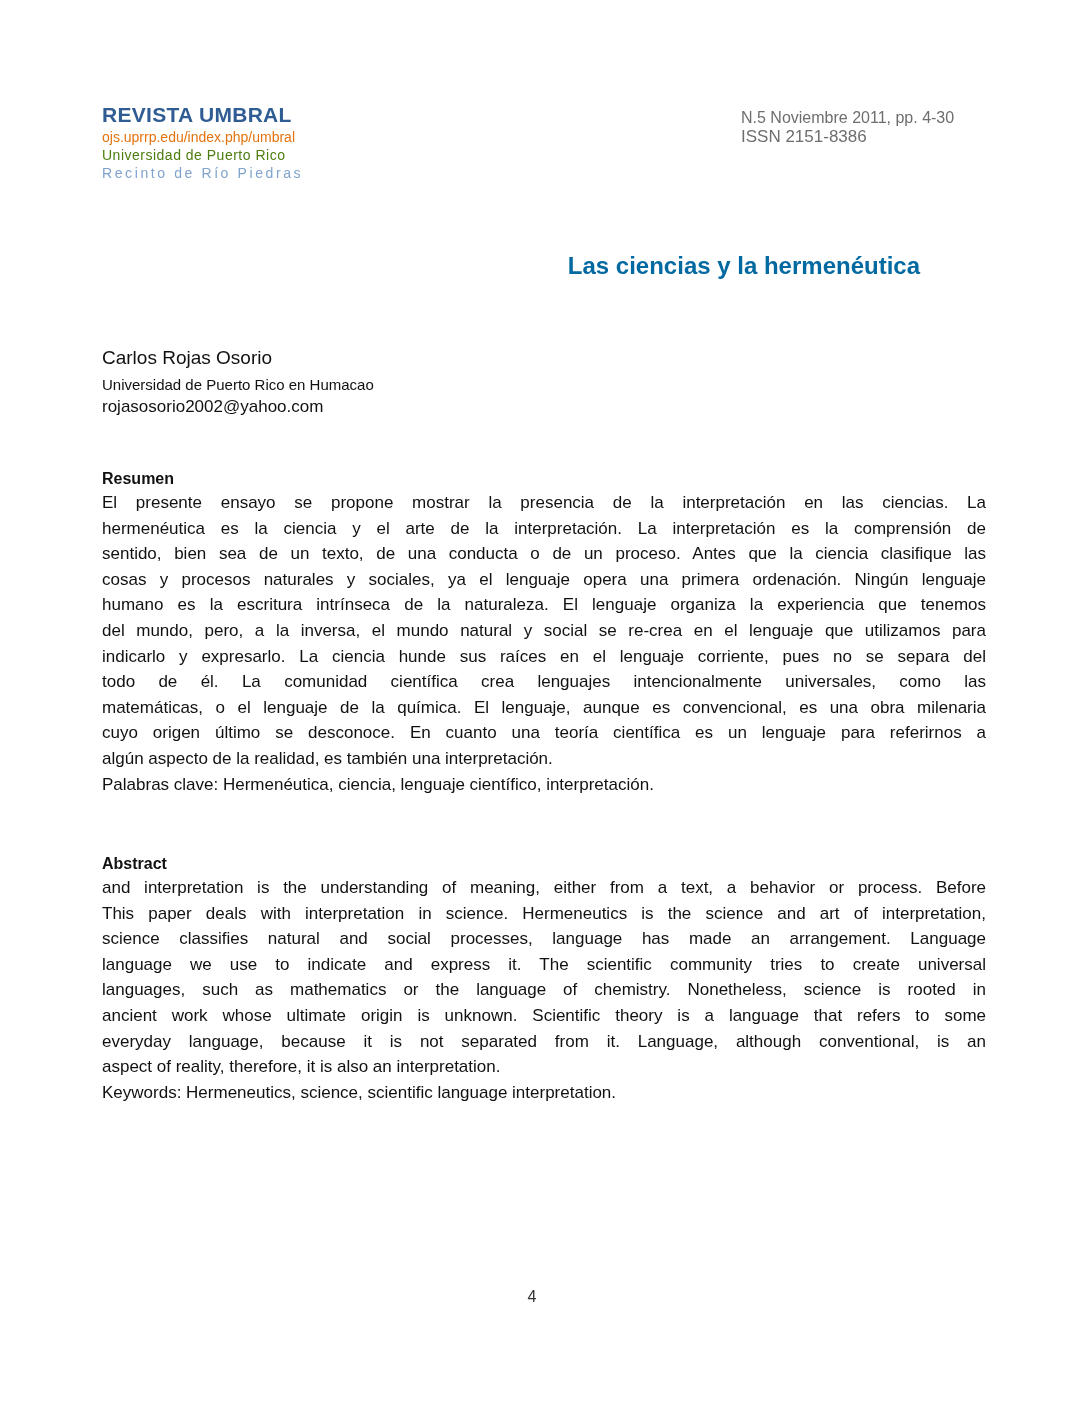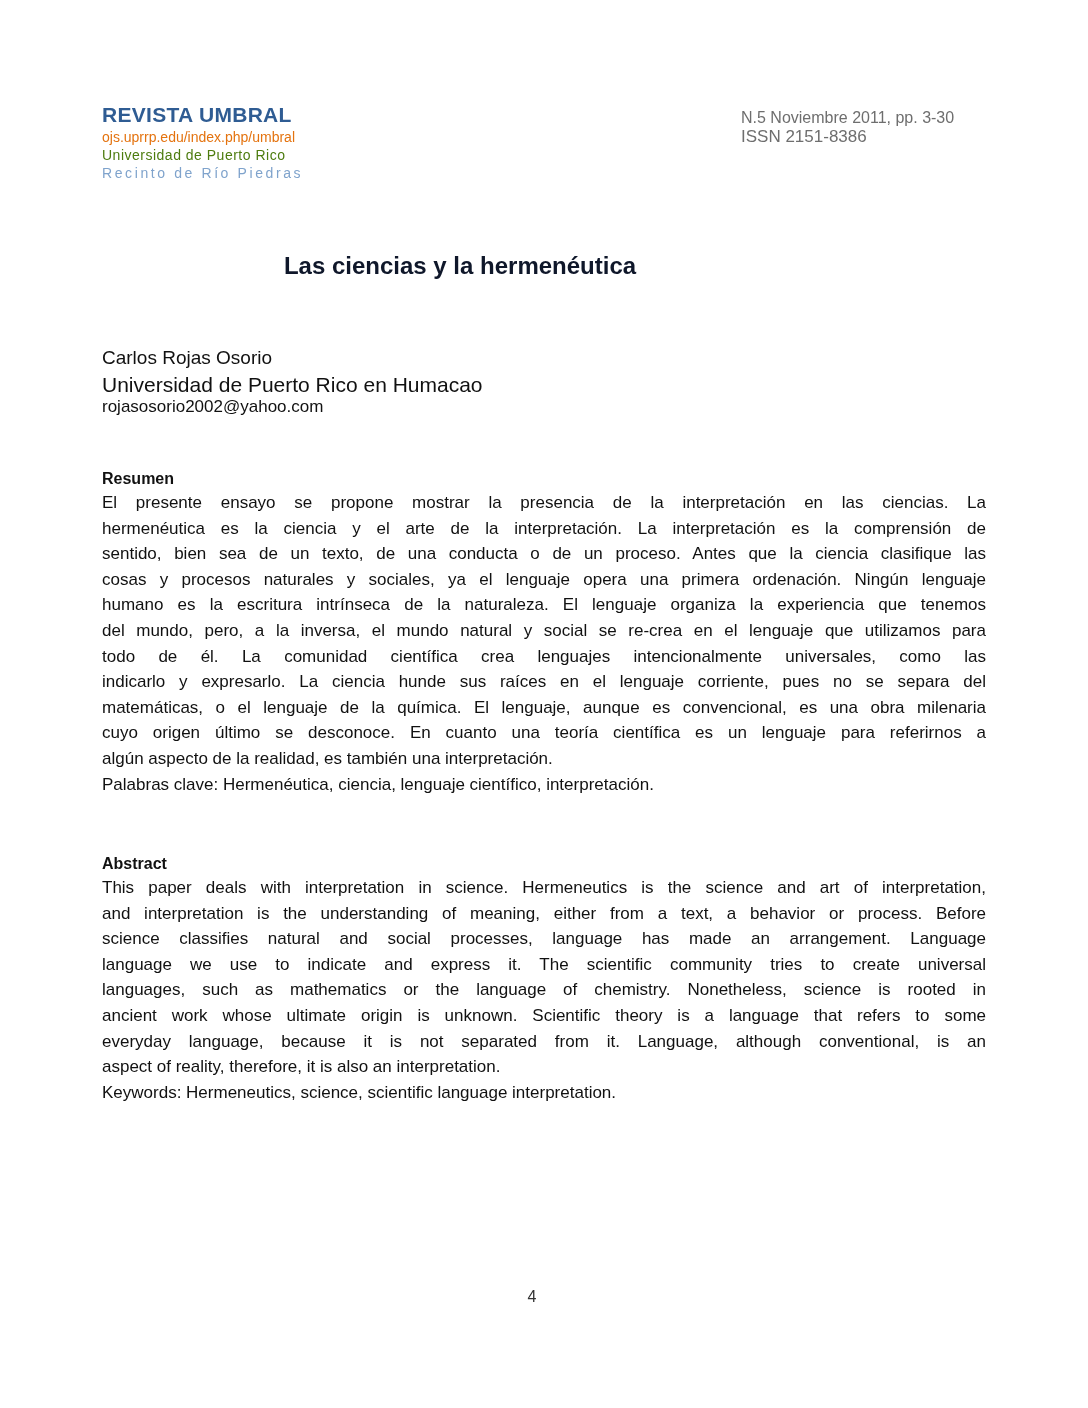--- a/index.html
+++ b/index.html
@@ -6,80 +6,80 @@
   body { width: 1088px; height: 1408px; position: relative; overflow: hidden;
          font-family: "Liberation Sans", sans-serif; color: #111; }
   .journal { position: absolute; left: 102px; top: 102px; }
   .journal-name { font-size: 21px; font-weight: bold; color: #2f5c93; letter-spacing: 0.3px; line-height: 26px; }
   .journal-url { font-size: 14px; color: #e4730f; line-height: 18px; }
   .journal-uni { font-size: 14px; color: #4d7c0f; line-height: 18px; letter-spacing: 0.5px; }
   .journal-campus { font-size: 14px; color: #7fa3cc; line-height: 18px; letter-spacing: 2.6px; }
   .issue { position: absolute; left: 741px; top: 108px; }
   .issue-line { font-size: 16px; color: #6e6e6e; line-height: 20px; }
   .issn { font-size: 17px; color: #6e6e6e; line-height: 18px; }
-  .title { position: absolute; left: 0; width: 920px; top: 252px; text-align: center;
-           font-size: 24px; font-weight: bold; color: #0f172a; }
+  .title { position: absolute; left: 0; width: 920px; top: 252px; text-align: right;
+           font-size: 24px; font-weight: bold; color: #0369a1; }
   .author-block { position: absolute; left: 102px; top: 346px; }
   .author { font-size: 19px; line-height: 24px; }
-  .affil { font-size: 21px; line-height: 22px; margin-top: 4px; }
+  .affil { font-size: 15px; line-height: 22px; margin-top: 4px; }
   .email { font-size: 17px; line-height: 22px; }
   .section { position: absolute; left: 102px; width: 884px; }
   .section-heading { font-size: 16px; font-weight: bold; line-height: 22px; }
   .line { font-size: 17px; line-height: 25.6px; text-align: justify; text-align-last: justify; white-space: nowrap; overflow: hidden; }
   .line.last { text-align-last: left; }
   .resumen { top: 468px; }
   .abstract { top: 853px; }
   .page-number { position: absolute; left: 0; width: 1064px; top: 1288px; text-align: center; font-size: 16px; color: #333; }
 </style>
 </head>
 <body>
 
 <div class="journal">
   <div class="journal-name">REVISTA UMBRAL</div>
   <div class="journal-url">ojs.uprrp.edu/index.php/umbral</div>
   <div class="journal-uni">Universidad de Puerto Rico</div>
   <div class="journal-campus">Recinto de Río Piedras</div>
 </div>
 
 <div class="issue">
-  <div class="issue-line">N.5 Noviembre 2011, pp. 3-30</div>
+  <div class="issue-line">N.5 Noviembre 2011, pp. 4-30</div>
   <div class="issn">ISSN 2151-8386</div>
 </div>
 
 <div class="title">Las ciencias y la hermenéutica</div>
 
 <div class="author-block">
   <div class="author">Carlos Rojas Osorio</div>
   <div class="affil">Universidad de Puerto Rico en Humacao</div>
   <div class="email">rojasosorio2002@yahoo.com</div>
 </div>
 
 <div class="section resumen">
   <div class="section-heading">Resumen</div>
   <div>
     <div class="line">El presente ensayo se propone mostrar la presencia de la interpretación en las ciencias. La</div>
     <div class="line">hermenéutica es la ciencia y el arte de la interpretación. La interpretación es la comprensión de</div>
     <div class="line">sentido, bien sea de un texto, de una conducta o de un proceso. Antes que la ciencia clasifique las</div>
     <div class="line">cosas y procesos naturales y sociales, ya el lenguaje opera una primera ordenación. Ningún lenguaje</div>
     <div class="line">humano es la escritura intrínseca de la naturaleza. El lenguaje organiza la experiencia que tenemos</div>
     <div class="line">del mundo, pero, a la inversa, el mundo natural y social se re-crea en el lenguaje que utilizamos para</div>
+    <div class="line">indicarlo y expresarlo. La ciencia hunde sus raíces en el lenguaje corriente, pues no se separa del</div>
     <div class="line">todo de él. La comunidad científica crea lenguajes intencionalmente universales, como las</div>
-    <div class="line">indicarlo y expresarlo. La ciencia hunde sus raíces en el lenguaje corriente, pues no se separa del</div>
     <div class="line">matemáticas, o el lenguaje de la química. El lenguaje, aunque es convencional, es una obra milenaria</div>
     <div class="line">cuyo origen último se desconoce. En cuanto una teoría científica es un lenguaje para referirnos a</div>
     <div class="line last">algún aspecto de la realidad, es también una interpretación.</div>
   </div>
   <div class="line last">Palabras clave: Hermenéutica, ciencia, lenguaje científico, interpretación.</div>
 </div>
 
 <div class="section abstract">
   <div class="section-heading">Abstract</div>
   <div>
+    <div class="line">and interpretation is the understanding of meaning, either from a text, a behavior or process. Before</div>
     <div class="line">This paper deals with interpretation in science. Hermeneutics is the science and art of interpretation,</div>
-    <div class="line">and interpretation is the understanding of meaning, either from a text, a behavior or process. Before</div>
     <div class="line">science classifies natural and social processes, language has made an arrangement. Language</div>
     <div class="line">language we use to indicate and express it. The scientific community tries to create universal</div>
     <div class="line">languages, such as mathematics or the language of chemistry. Nonetheless, science is rooted in</div>
     <div class="line">ancient work whose ultimate origin is unknown. Scientific theory is a language that refers to some</div>
     <div class="line">everyday language, because it is not separated from it. Language, although conventional, is an</div>
     <div class="line last">aspect of reality, therefore, it is also an interpretation.</div>
   </div>
   <div class="line last">Keywords: Hermeneutics, science, scientific language interpretation.</div>
 </div>
 

